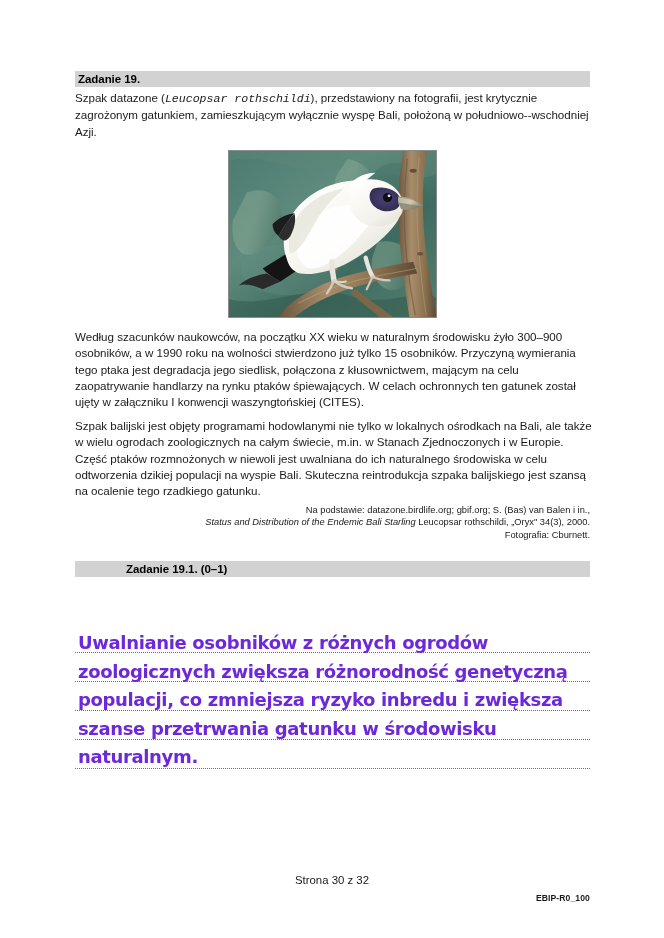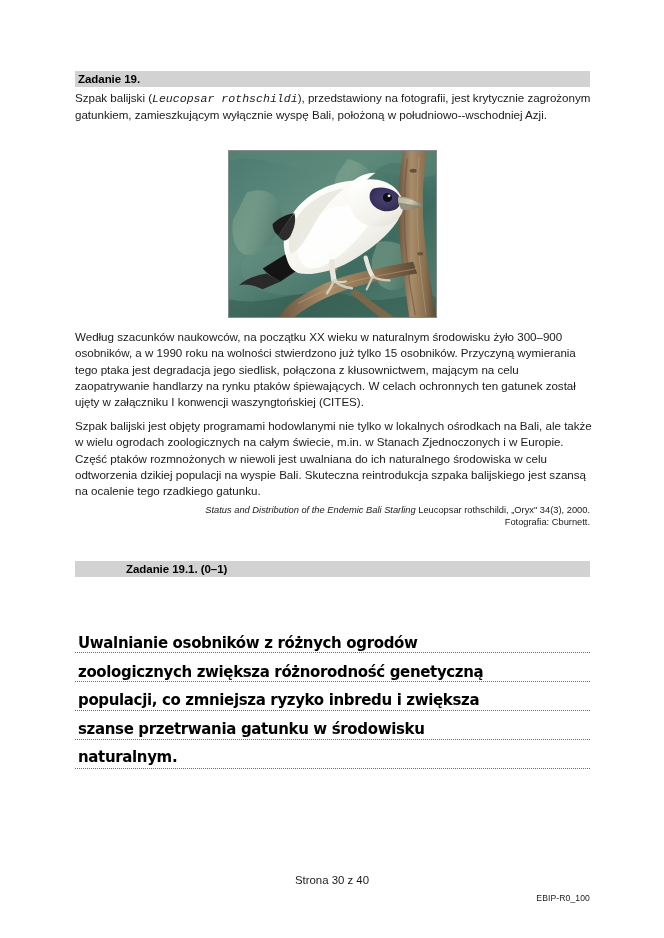--- a/index.html
+++ b/index.html
@@ -92,56 +92,56 @@
     width: 515px;
     height: 0;
     border-bottom: 1.4px dotted #6e6e6e;
   }
 
   
   .answer-text {
     position: absolute;
     left: 78px;
     width: 500px;
-    color: #000000;
+    color: #6d28d9;
     font-family: "DejaVu Sans", sans-serif;
     font-weight: bold;
-    font-size: 15px;
+    font-size: 18px;
     line-height: 28.6px;
     letter-spacing: -0.35px;
     white-space: pre-line;
   }
 
   
   .footer-page {
     position: absolute;
     left: 0;
     width: 664px;
     text-align: center;
     font-size: 11.4px;
     color: #1a1a1a;
   }
   .footer-code {
     position: absolute;
     right: 74px;
     font-size: 8.6px;
-    font-weight: normal;
+    font-weight: bold;
     color: #1a1a1a;
     letter-spacing: 0.1px;
   }
 </style>
 </head>
 <body>
 
 <div class="page">
 
   <div class="task-band" style="top:71px;"></div>
   <div class="task-band-label" style="top:71px;">Zadanie 19.</div>
 
-  <div class="body-text" style="top:90px;"><span>Szpak balijski (</span><i>Leucopsar rothschildi</i><span>), przedstawiony na fotografii, jest krytycznie zagrożonym gatunkiem, zamieszkującym wyłącznie wyspę Bali, położoną w południowo--wschodniej Azji.</span></div>
+  <div class="body-text" style="top:90px;"><span>Szpak datazone (</span><i>Leucopsar rothschildi</i><span>), przedstawiony na fotografii, jest krytycznie zagrożonym gatunkiem, zamieszkującym wyłącznie wyspę Bali, położoną w południowo--wschodniej Azji.</span></div>
 
   <div class="photo-frame">
     <svg class="photo-svg" viewBox="0 0 209 168" preserveAspectRatio="none">
       <defs>
         <linearGradient id="bgGrad" x1="0" y1="0" x2="1" y2="1">
           <stop offset="0%" stop-color="#4c7a70"></stop>
           <stop offset="35%" stop-color="#5e8b7d"></stop>
           <stop offset="65%" stop-color="#3f6c61"></stop>
           <stop offset="100%" stop-color="#54806f"></stop>
         </linearGradient>
@@ -241,36 +241,37 @@
       <path d="M145,127 C150,130 156,131 162,131" stroke="#cfccbe" stroke-width="2.3" fill="none" stroke-linecap="round"></path>
       <path d="M145,127 C143,132 141,136 139,140" stroke="#cfccbe" stroke-width="2.1" fill="none" stroke-linecap="round"></path>
     </svg>
   </div>
 
   <div class="body-text" style="top:329px;">Według szacunków naukowców, na początku XX wieku w naturalnym środowisku żyło 300–900 osobników, a w 1990 roku na wolności stwierdzono już tylko 15 osobników. Przyczyną wymierania tego ptaka jest degradacja jego siedlisk, połączona z kłusownictwem, mającym na celu zaopatrywanie handlarzy na rynku ptaków śpiewających. W celach ochronnych ten gatunek został ujęty w załączniku I konwencji waszyngtońskiej (CITES).</div>
 
   <div class="body-text" style="top:418px;">Szpak balijski jest objęty programami hodowlanymi nie tylko w lokalnych ośrodkach na Bali, ale także w wielu ogrodach zoologicznych na całym świecie, m.in. w Stanach Zjednoczonych i w Europie. Część ptaków rozmnożonych w niewoli jest uwalniana do ich naturalnego środowiska w celu odtworzenia dzikiej populacji na wyspie Bali. Skuteczna reintrodukcja szpaka balijskiego jest szansą na ocalenie tego rzadkiego gatunku.</div>
 
   <div class="source" style="top:504px;">
+    <div>Na podstawie: datazone.birdlife.org; gbif.org; S. (Bas) van Balen i in.,</div>
     <div><i>Status and Distribution of the Endemic Bali Starling</i><span> Leucopsar rothschildi, „Oryx" 34(3), 2000.</span></div>
     <div>Fotografia: Cburnett.</div>
   </div>
 
   <div class="task-band" style="top:561px;"></div>
   <div class="task-band-label" style="top:561px;margin-left:48px;">Zadanie 19.1. (0–1)</div>
 
 
   <div class="answer-line" style="top:652px;"></div>
   <div class="answer-line" style="top:681px;"></div>
   <div class="answer-line" style="top:710px;"></div>
   <div class="answer-line" style="top:739px;"></div>
   <div class="answer-line" style="top:768px;"></div>
 
   <div class="answer-text" style="top:629px;">Uwalnianie osobników z różnych ogrodów
 zoologicznych zwiększa różnorodność genetyczną
 populacji, co zmniejsza ryzyko inbredu i zwiększa
 szanse przetrwania gatunku w środowisku
 naturalnym.</div>
 
-  <div class="footer-page" style="top:874px;">Strona 30 z 40</div>
+  <div class="footer-page" style="top:874px;">Strona 30 z 32</div>
   <div class="footer-code" style="top:893px;">EBIP-R0_100</div>
 
 </div>
 
 </body></html>

